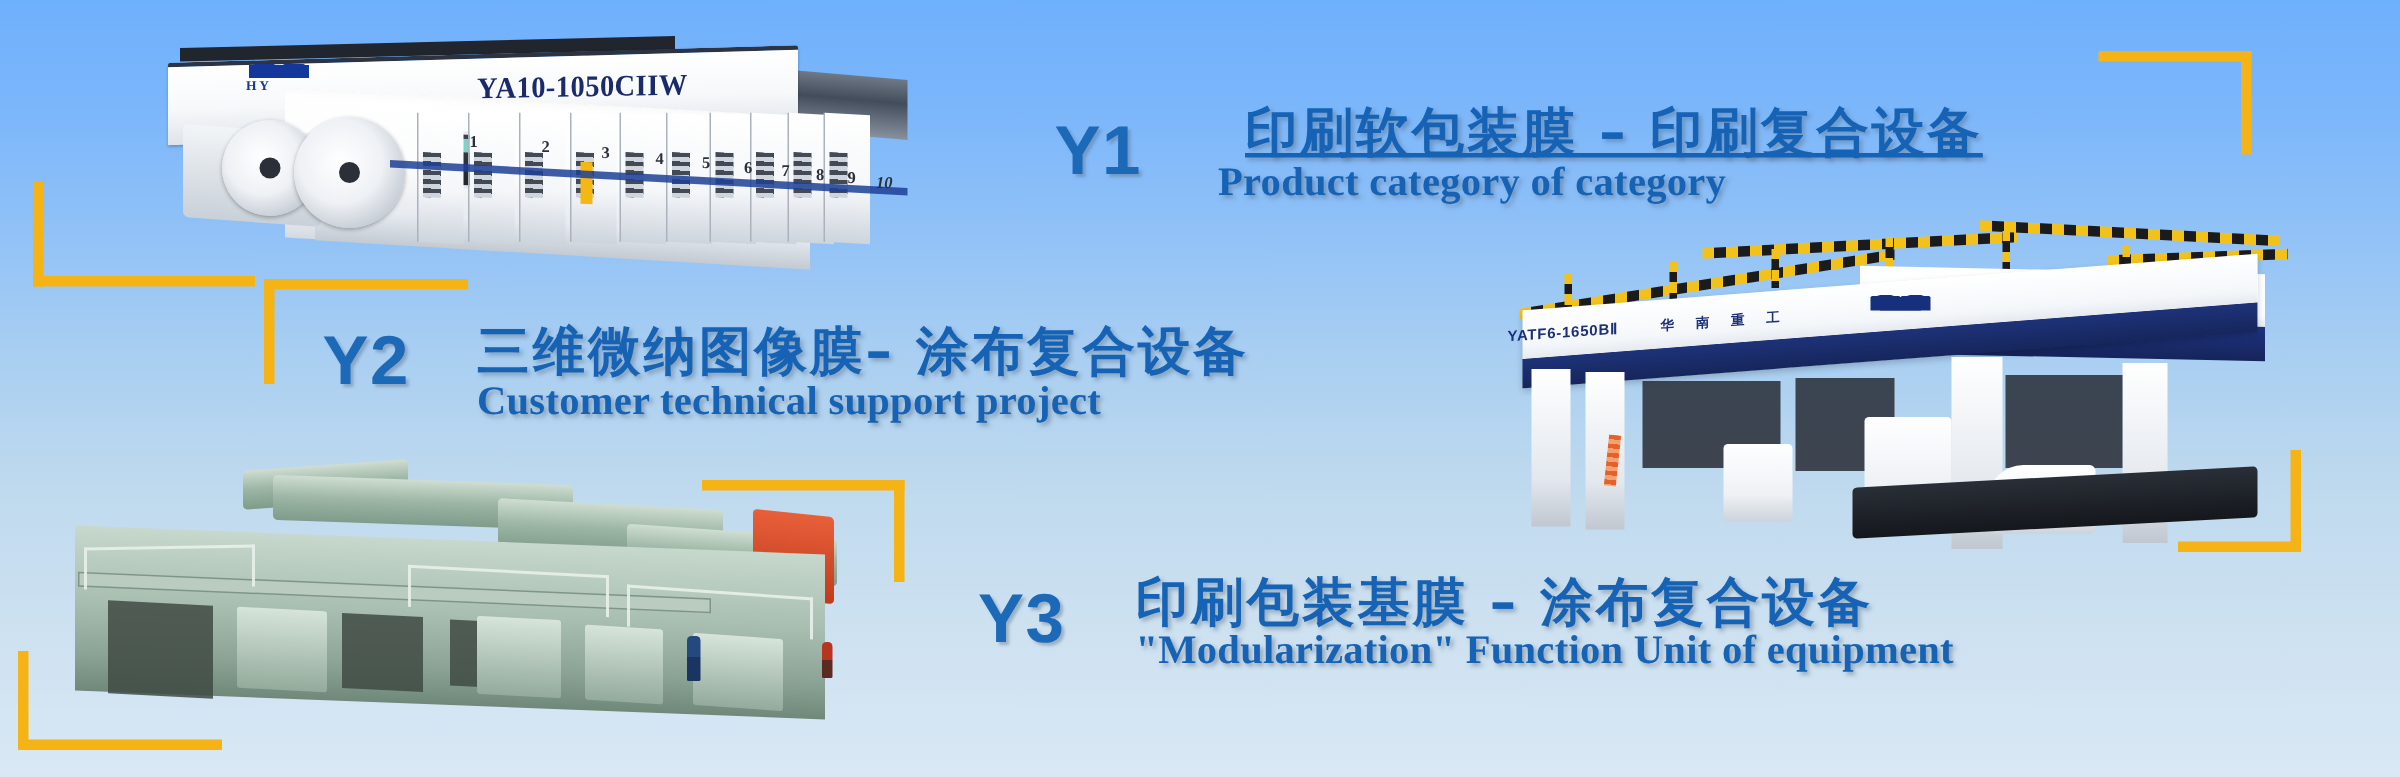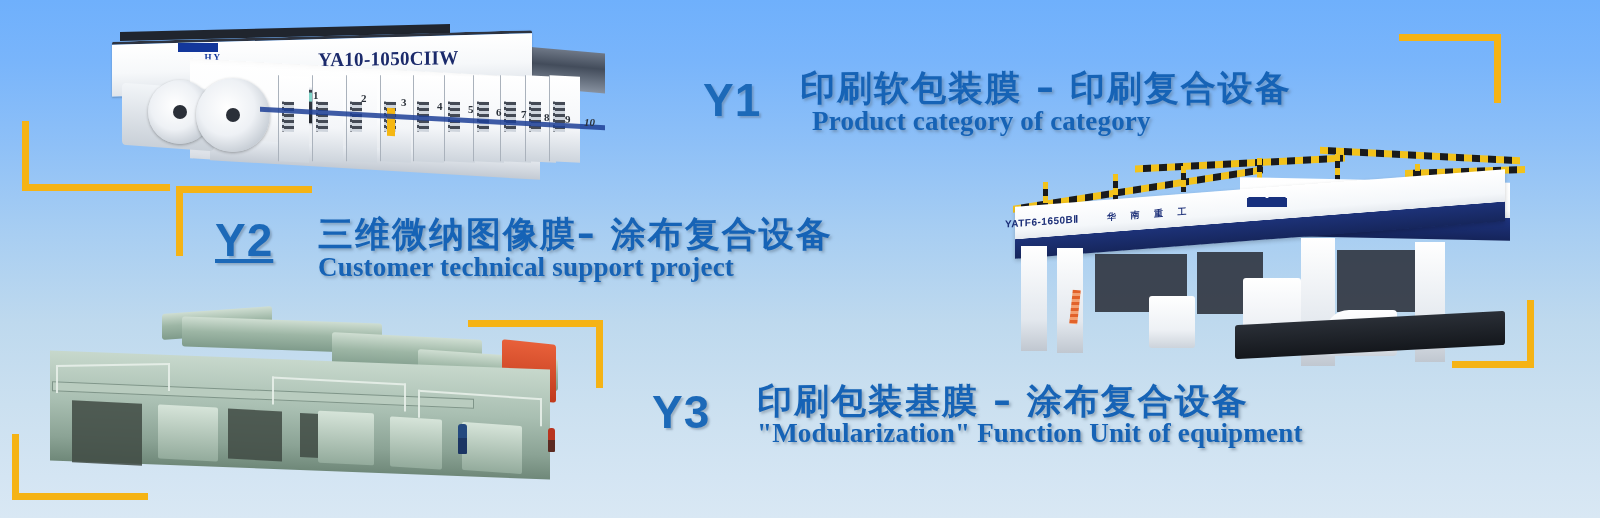--- a/index.html
+++ b/index.html
@@ -98,22 +98,22 @@
     background: repeating-linear-gradient(180deg,#444a55 0 3px,#cfd5dd 3px 6px);
   }
   #m1 .unum {
     position: absolute; font: 700 11px "Liberation Serif", serif; color: #2b313a;
   }
   #m1 .ymark {
     position: absolute; left: 327px; top: 100px; width: 8px; height: 28px;
     background: #F5B713; transform: skewY(3deg);
   }
   #m1 .logo {
-    position: absolute; left: 116px; top: 32px; width: 44px; height: 22px;
-    color: #13379b; font: 700 9px "Liberation Serif", serif; text-align: right;
+    position: absolute; left: 104px; top: 32px; width: 44px; height: 22px;
+    color: #13379b; font: 700 9px "Liberation Serif", serif; text-align: left;
   }
   #m1 .logo .wings {
     display:block; width: 40px; height: 12px; margin: 0 auto;
     background:
       radial-gradient(ellipse at 25% 100%, #13379b 0 55%, transparent 56%),
       radial-gradient(ellipse at 75% 100%, #13379b 0 55%, transparent 56%);
   }
   #m1 .model {
     position: absolute; left: 258px; top: 40px;
     font: 700 19px "Liberation Serif", serif; color: #1b2a6b;
@@ -401,26 +401,26 @@
     <div class="rollbox" style="left:286px; top:110px; width:56px; height:52px; transform:skewY(3deg);"></div>
     <div class="rollbox" style="left:358px; top:116px; width:52px; height:50px; transform:skewY(3.5deg);"></div>
     <div class="rollbox" style="left:430px; top:122px; width:60px; height:48px; transform:skewY(4deg);"></div>
 
     <div class="person" style="left:426px; top:122px;"></div>
     <div class="person red" style="left:516px; top:126px; width:7px; height:24px;"></div>
   </div>
 
   <div class="grp">
     <div class="ycode" style="left:703px; top:73px;text-align:center;">Y1</div>
-    <div class="cn-line" style="left:800px; top:65px;">印刷软包装膜 – 印刷复合设备</div>
+    <div class="cn-line" style="left:830px; top:65px;text-decoration:underline;">印刷软包装膜 – 印刷复合设备</div>
     <div class="en-line" style="left:812px; top:106px;">Product category of category</div>
   </div>
 
   <div class="grp">
-    <div class="ycode" style="left:215px; top:213px;text-decoration:underline;">Y2</div>
+    <div class="ycode" style="left:215px; top:213px;">Y2</div>
     <div class="cn-line" style="left:318px; top:211px;">三维微纳图像膜– 涂布复合设备</div>
     <div class="en-line" style="left:318px; top:252px;">Customer technical support project</div>
   </div>
 
   <div class="grp">
     <div class="ycode" style="left:652px; top:385px;">Y3</div>
     <div class="cn-line" style="left:757px; top:378px;">印刷包装基膜  –  涂布复合设备</div>
     <div class="en-line" style="left:757px; top:418px;">"Modularization" Function Unit of equipment</div>
   </div>
 

